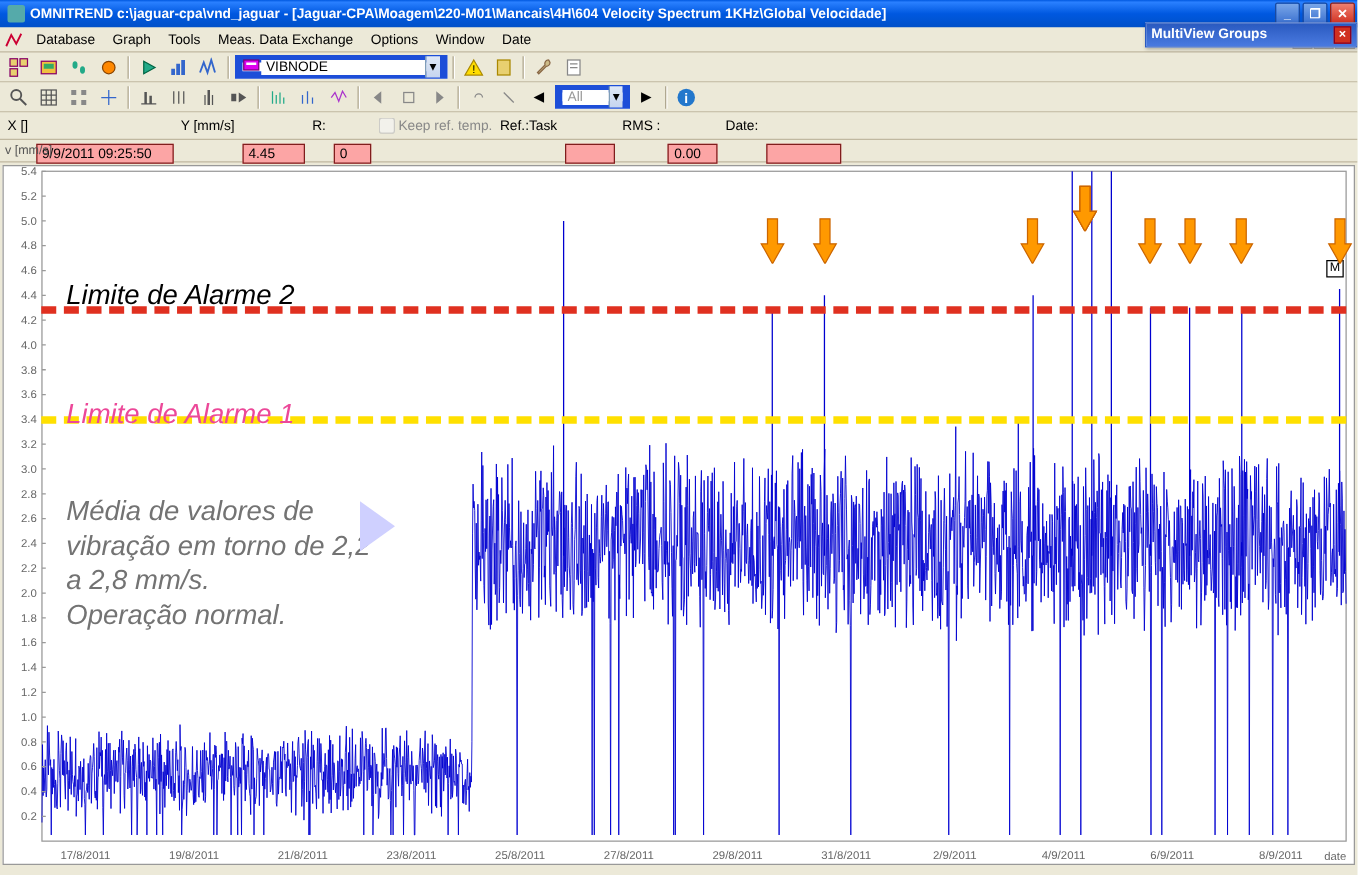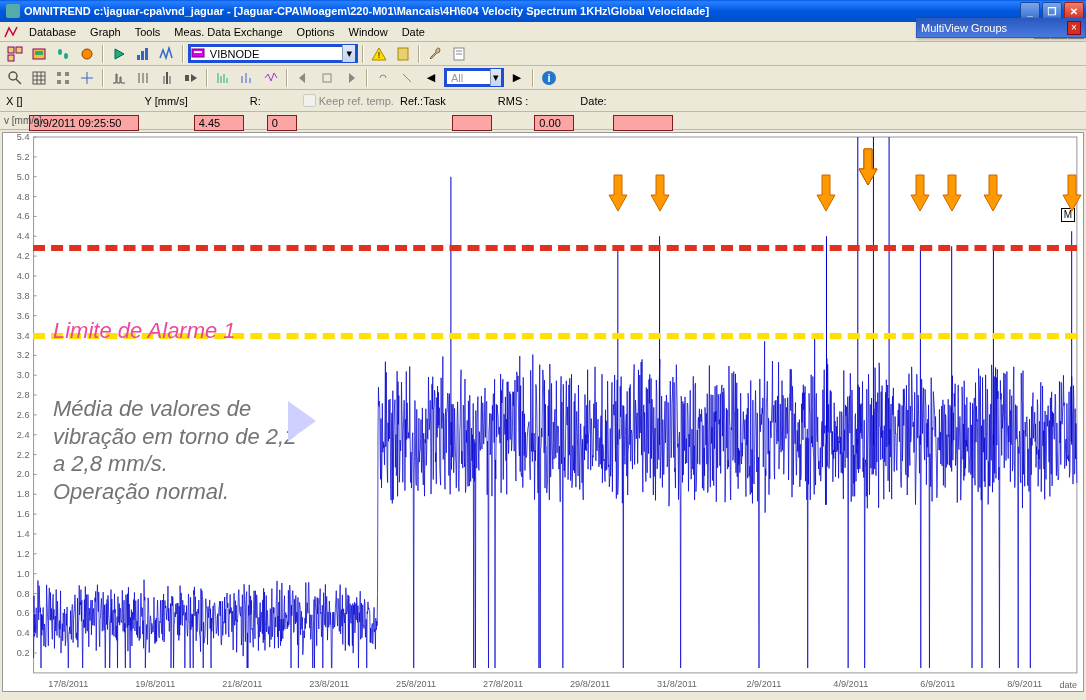--- a/index.html
+++ b/index.html
@@ -15,36 +15,36 @@
 .menubar { background: #ece9d8; height: 20px; display: flex; align-items: center; padding: 0 4px; border-bottom: 1px solid #c0b8a0; position: relative; }
 .menubar .icon { width: 14px; height: 14px; margin-right: 4px; display:inline-block; }
 .menubar .icon svg { width:14px; height:14px; }
 .menubar .menuitem { padding: 2px 7px; cursor: pointer; }
 .menubar .mdibits { position:absolute; right:2px; display:flex; gap:1px; }
 .menubar .mdi { width:16px; height:14px; border:1px solid #999; background:#ece9d8; font-size:8px; line-height:12px; text-align:center; cursor:pointer; }
 
 .toolbar { background: #ece9d8; height: 24px; display: flex; align-items: center; padding: 1px 4px; border-bottom: 1px solid #c0b8a0; gap: 2px; }
 .tbtn { width: 22px; height: 20px; border: 1px solid transparent; display: flex; align-items: center; justify-content: center; cursor: pointer; }
 .tsep { width: 2px; height: 18px; border-left: 1px solid #b0a890; border-right: 1px solid #fff; margin: 0 2px; }
-.combo { height: 19px; border: 3px solid #1d4ed8; background: white; display: flex; align-items: center; font-size: 11px; }
+.combo { height: 19px; border: 6px solid #1d4ed8; background: white; display: flex; align-items: center; font-size: 11px; }
 .combo input { border: none; outline: none; padding: 0 4px; font-size: 11px; width: 100%; }
 .combo .arrow { width:15px; height:17px; background: linear-gradient(#dfe8f6,#c6d5ef); border-left:1px solid #7f9db9; display:flex; align-items:center; justify-content:center; }
 
 .infobar { background: #ece9d8; height: 22px; display: flex; align-items: center; padding: 0 6px; border-bottom: 1px solid #c0b8a0; gap: 6px; font-size: 11px; }
 .infobar .lbl { color: #000; }
 .infobar .fld { background: #fca5a5; border: 1px solid #7f1d1d; padding: 1px 4px; min-width: 40px; height: 16px; display: inline-block; margin-top: 44px; }
 
 .pathbar { background: #ece9d8; height: 18px; padding: 1px 4px; border-bottom: 1px solid #c0b8a0; display:flex; align-items:center; }
 .pathbar .ylbl { font-size: 10px; color: #555; margin-right: 6px; }
 .pathbar .path { background: #fff; border: 1px solid #888; padding: 0 4px; font-weight: bold; font-size: 11px; }
 
 .chartarea { position: relative; background: white; border: 1px solid #999; margin: 2px; overflow: hidden; }
 
 .multiview { position: absolute; top: 18px; right: 0; width: 170px; background: white; border: 1px solid #2a5ac0; z-index: 50; box-shadow: 1px 1px 3px rgba(0,0,0,.3); }
-.multiview .mvtitle { background: linear-gradient(to bottom, #2a5ac0, #4a7ae0); color: white; font-weight: normal; font-size: 11px; padding: 2px 4px; display: flex; justify-content: space-between; align-items: center; }
+.multiview .mvtitle { background: linear-gradient(to bottom, #2a5ac0, #4a7ae0); color: white; font-weight: bold; font-size: 11px; padding: 2px 4px; display: flex; justify-content: space-between; }
 .multiview .mvtitle .x { width:14px; height:14px; background:#d03020; color:#fff; text-align:center; line-height:12px; font-size:10px; border:1px solid #802; cursor:pointer; }
 .multiview .mvlist { min-height: 60px; }
 .multiview .mvlist .sel { background: #2a5ac0; color:white; padding: 1px 4px; }
 
 svg.icon { width: 16px; height: 16px; }
 
 .annot { position: absolute; font-style: italic; font-size: 22px; }
 .annot.alarm2 { color:#000; top: 90px; left: 50px; font-weight:400; }
 .annot.alarm1 { color:#ec4899; top: 185px; left: 50px; font-weight:400; }
 .annot.desc { color:#737373; top: 262px; left: 50px; width: 260px; line-height: 1.25; }
@@ -315,20 +315,21 @@
 
 <div class="pathbar">
   <span class="ylbl">v [mm/s]</span>
 </div>
 
 <div class="chartarea" id="chartarea" style="height:560px">
   
   <div class="dashed red"></div>
   <div class="dashed yellow"></div>
   
+  <div class="annot alarm2">Limite de Alarme 2</div>
   <div class="annot alarm1">Limite de Alarme 1</div>
   <div class="annot desc" style="white-space:pre-line">Média de  valores de vibração em torno de 2,2 a 2,8 mm/s.
 Operação normal.</div>
   <div class="play"></div>
   <div class="m-marker">M</div>
   <span class="axis-date">date</span>
   
   <svg id="chartsvg" width="100%" height="100%" viewBox="0 0 1060 555" preserveAspectRatio="none">
     <g id="plotlines">
         <rect x="30" y="4" width="1024" height="533" fill="none" stroke="#999"></rect>

